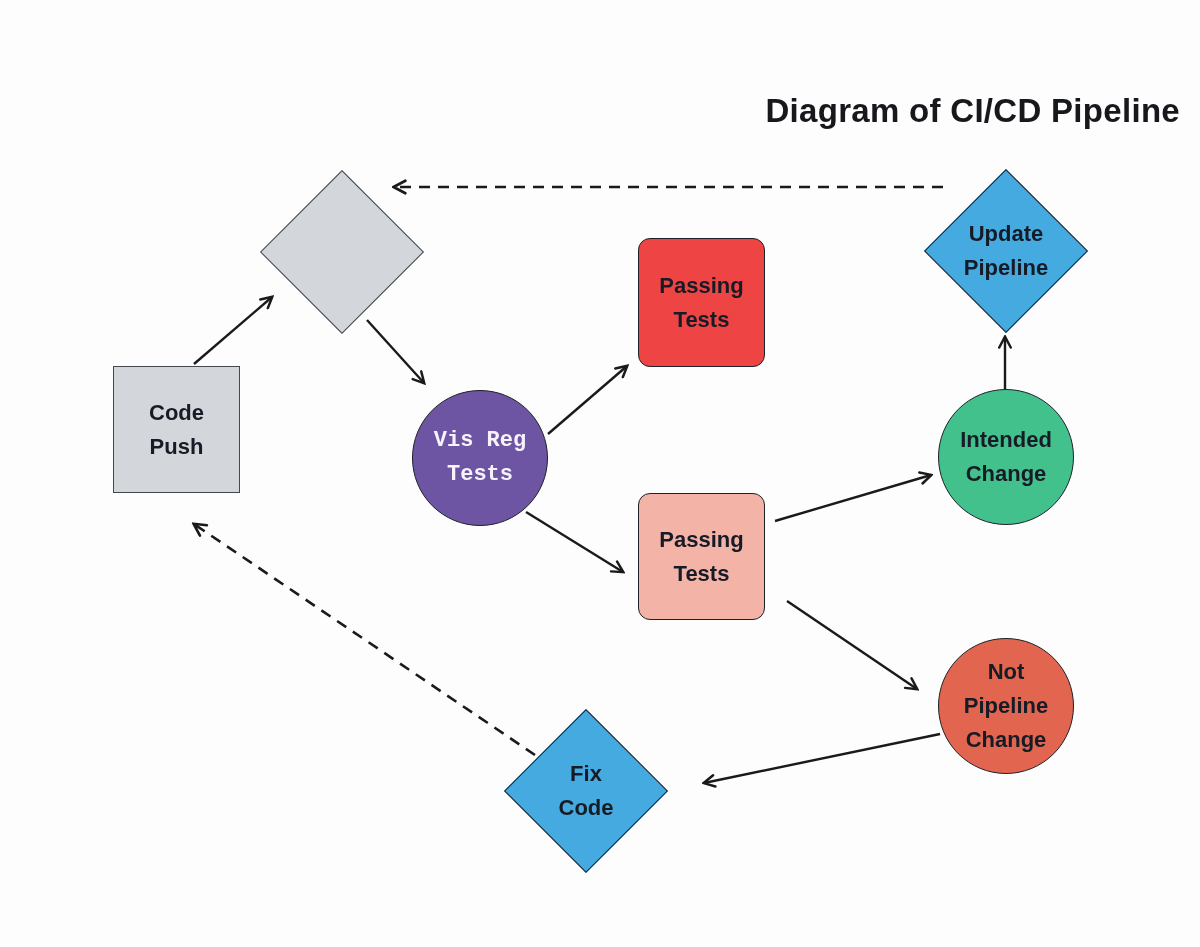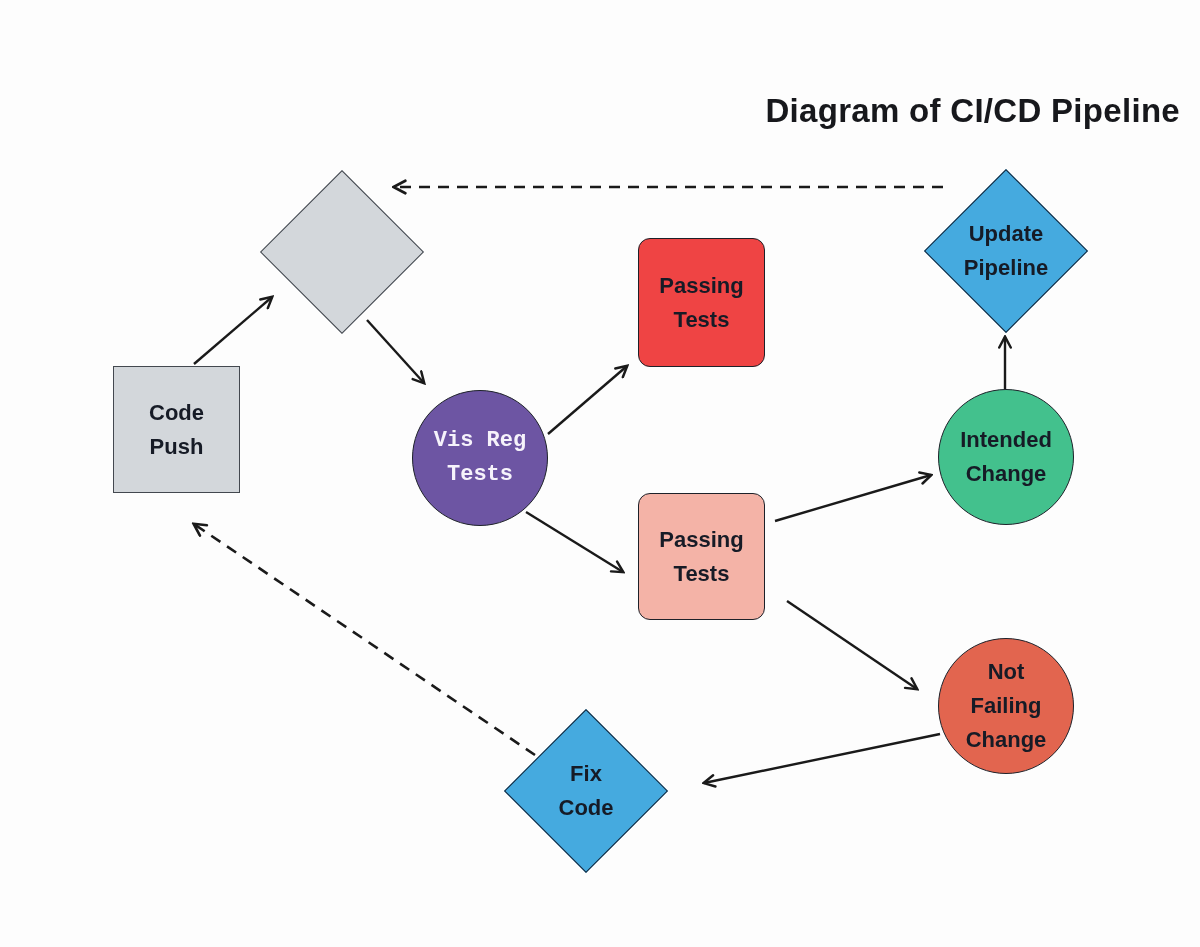--- a/index.html
+++ b/index.html
@@ -134,21 +134,21 @@
 Tests</span>
   </div>
 
   <div class="shape circle green" style="left:938px; top:389px; width:136px; height:136px;">
     <span class="node-label">Intended
 Change</span>
   </div>
 
   <div class="shape circle red" style="left:938px; top:638px; width:136px; height:136px;">
     <span class="node-label">Not
-Failing
+Pipeline
 Change</span>
   </div>
 
   <div class="diamond blue" style="left:924px; top:169px; width:164px; height:164px;">
     <div class="rot"></div>
     <span class="node-label">Update
 Pipeline</span>
   </div>
 
   <div class="diamond blue" style="left:504px; top:709px; width:164px; height:164px;">

